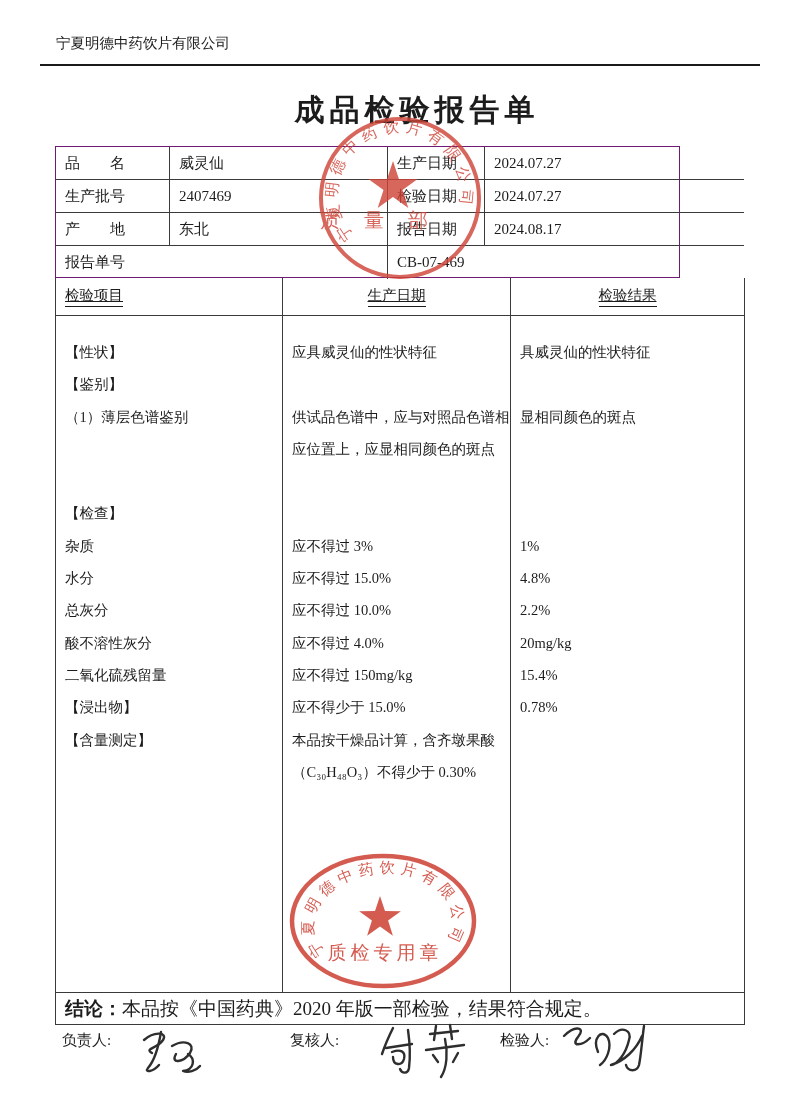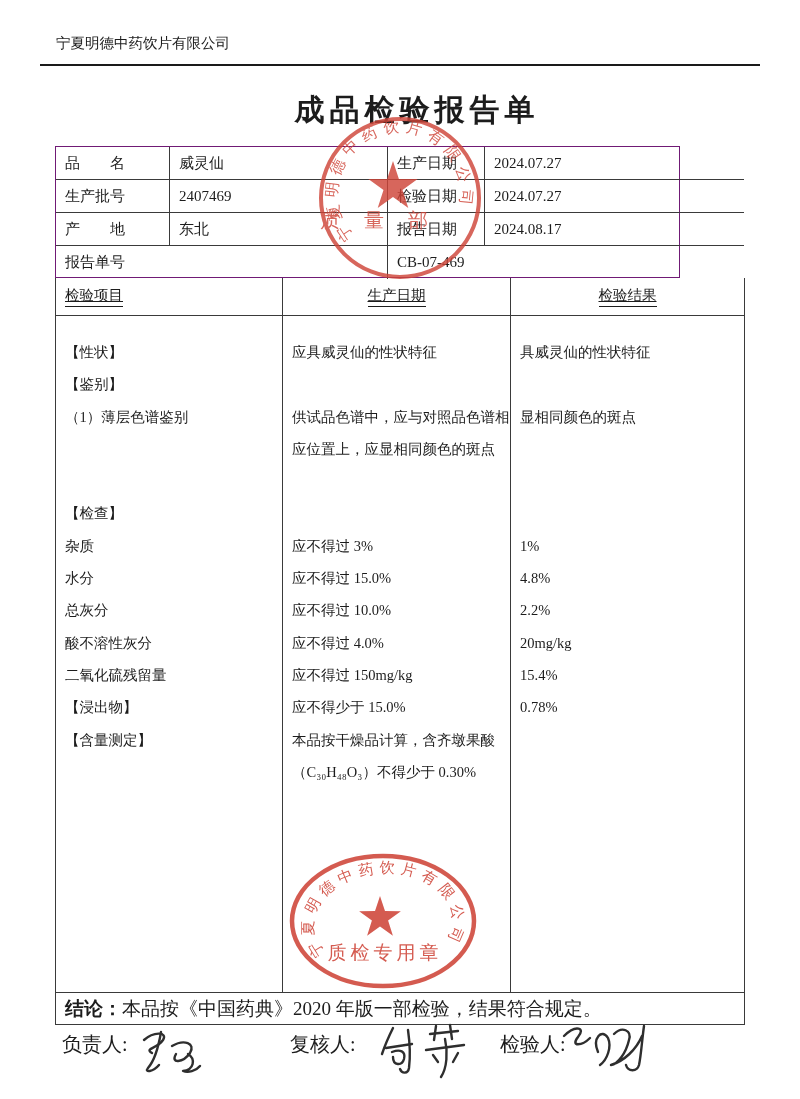--- a/index.html
+++ b/index.html
@@ -38,21 +38,21 @@
   .mt-header .u { border-bottom:1px solid #1c1c1c; padding-bottom:1px; }
   .mt-body { display:grid; grid-template-columns:227px 228px 233px; height:677px; }
   .mt-body .bcell { border-right:1px solid #3a3a3a; border-bottom:1px solid #3a3a3a;
                     padding:20px 6px 0 9px; }
   .mt-body .bcell.last-col { border-right:none;font-family:Liberation Serif, serif; }
   .mt-body .line { height:32.3px; line-height:32.3px; white-space:nowrap; overflow:visible; }
   .mt-conclusion { height:31px; display:flex; align-items:center; padding-left:9px;
                    font-size:19px; white-space:nowrap; }
   .mt-conclusion .b { font-weight:bold; }
   
-  .sig-label { position:absolute; top:1031px; font-size:20px; }
+  .sig-label { position:absolute; top:1031px; font-size:15px; }
   .sig-label.resp { left:62px; }
   .sig-label.rev  { left:290px; }
   .sig-label.insp { left:500px; }
   .sig-svg { position:absolute; }
   .sig-svg path { stroke:#2e2e2e; stroke-width:2.4; fill:none;
                   stroke-linecap:round; stroke-linejoin:round; }
   
   .stamp { position:absolute; pointer-events:none; }
   .stamp text { font-family:"Liberation Serif","DejaVu Serif",serif; }
 </style>

